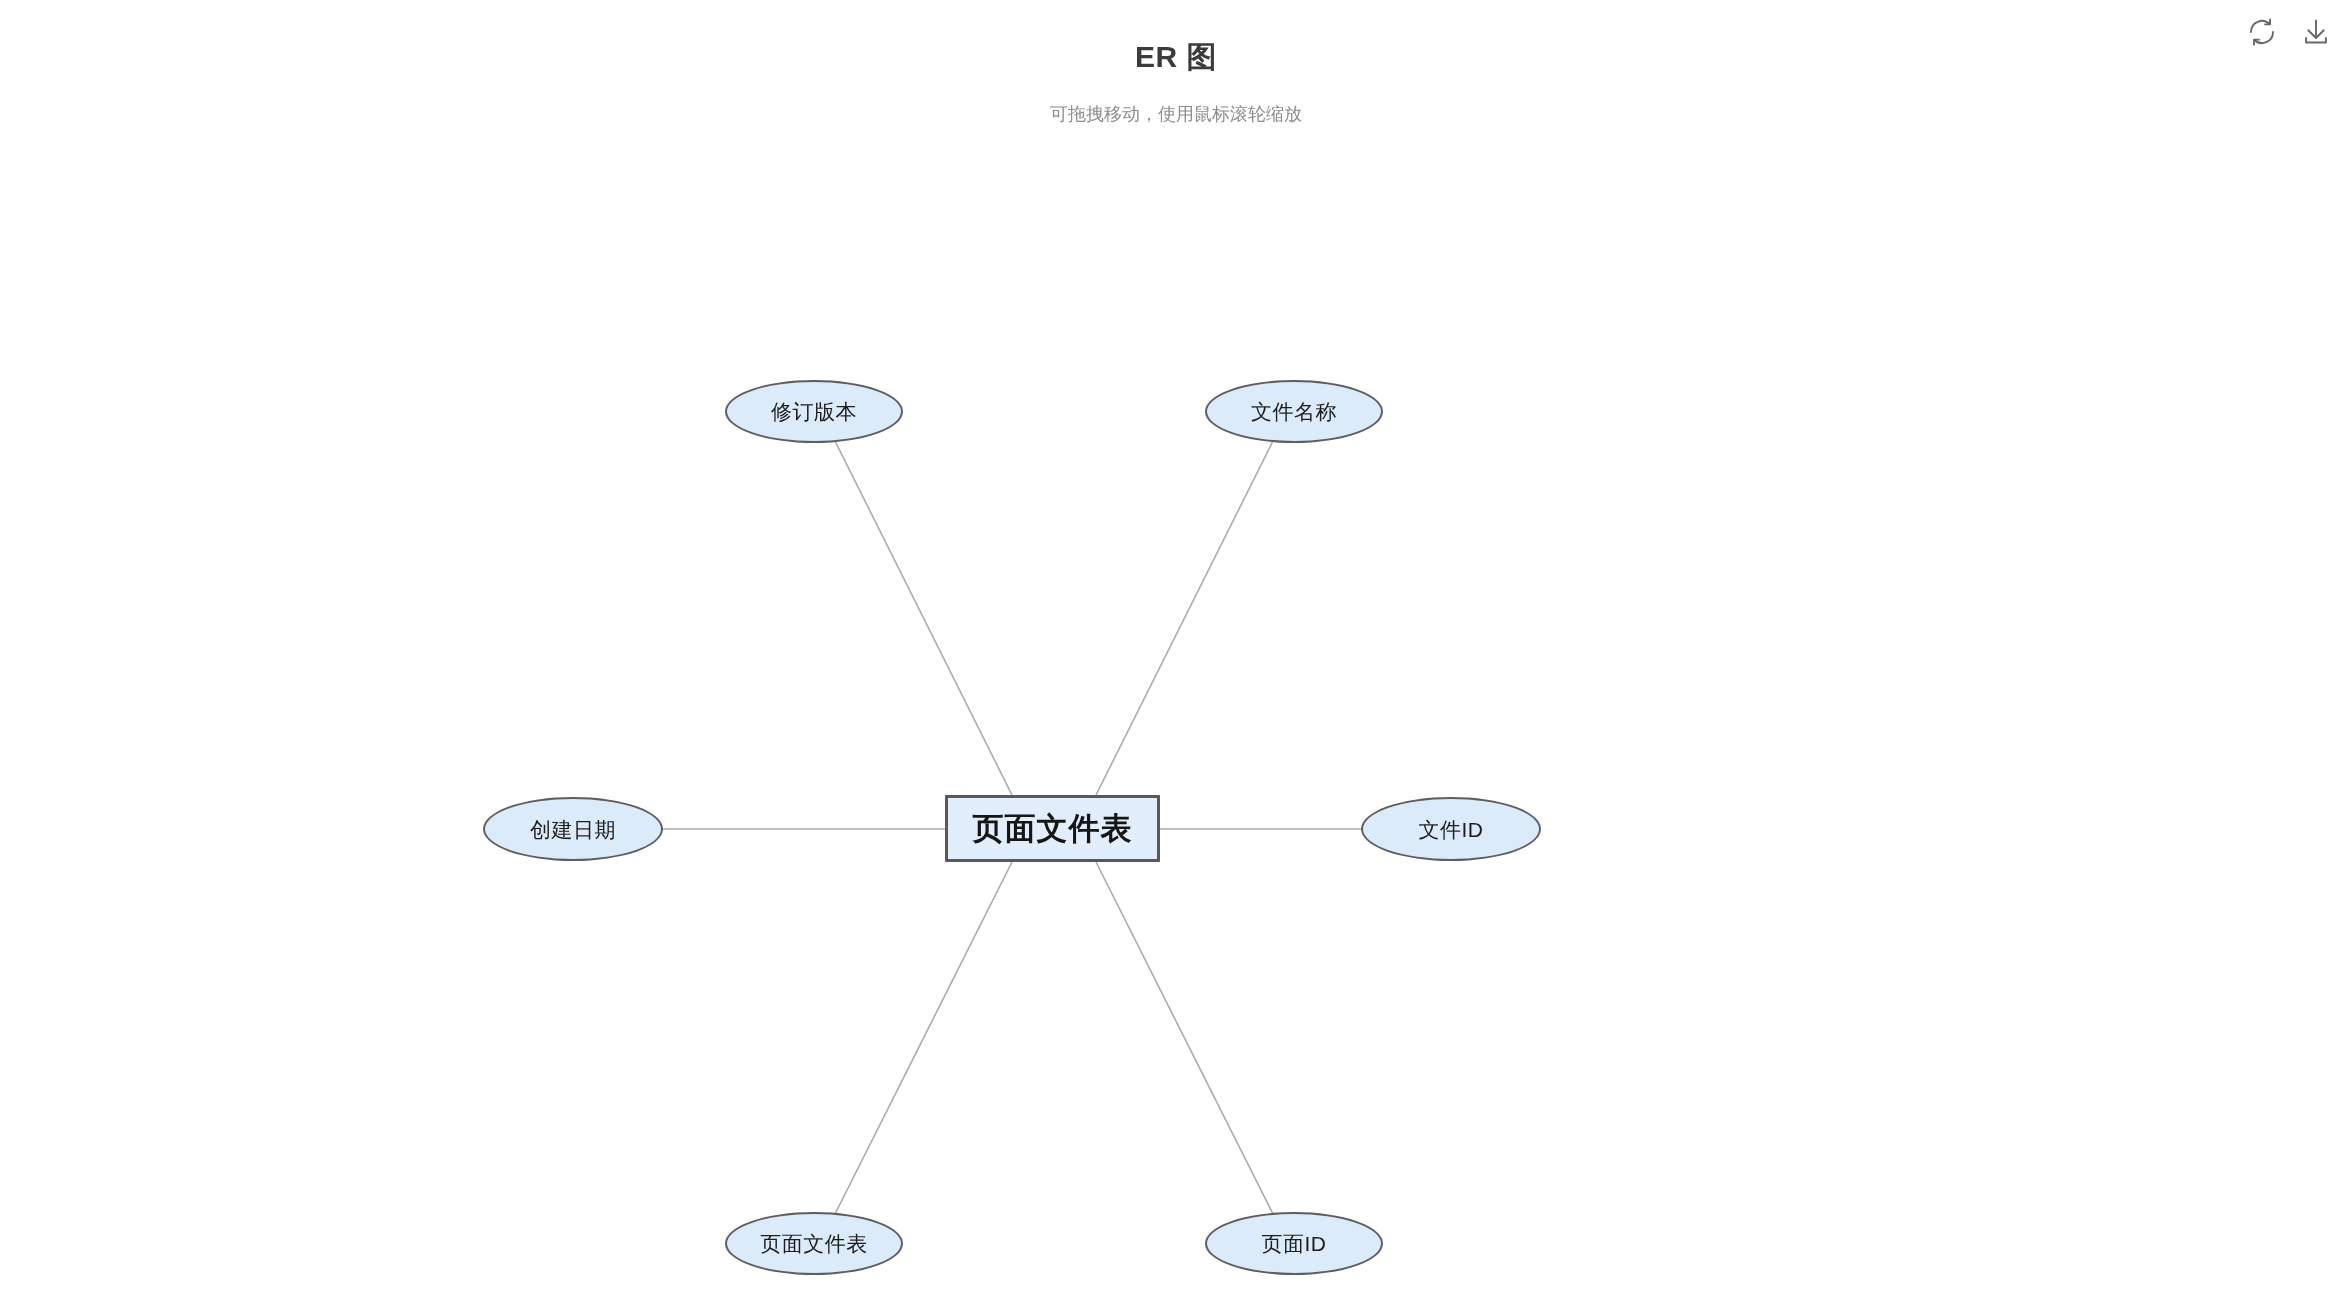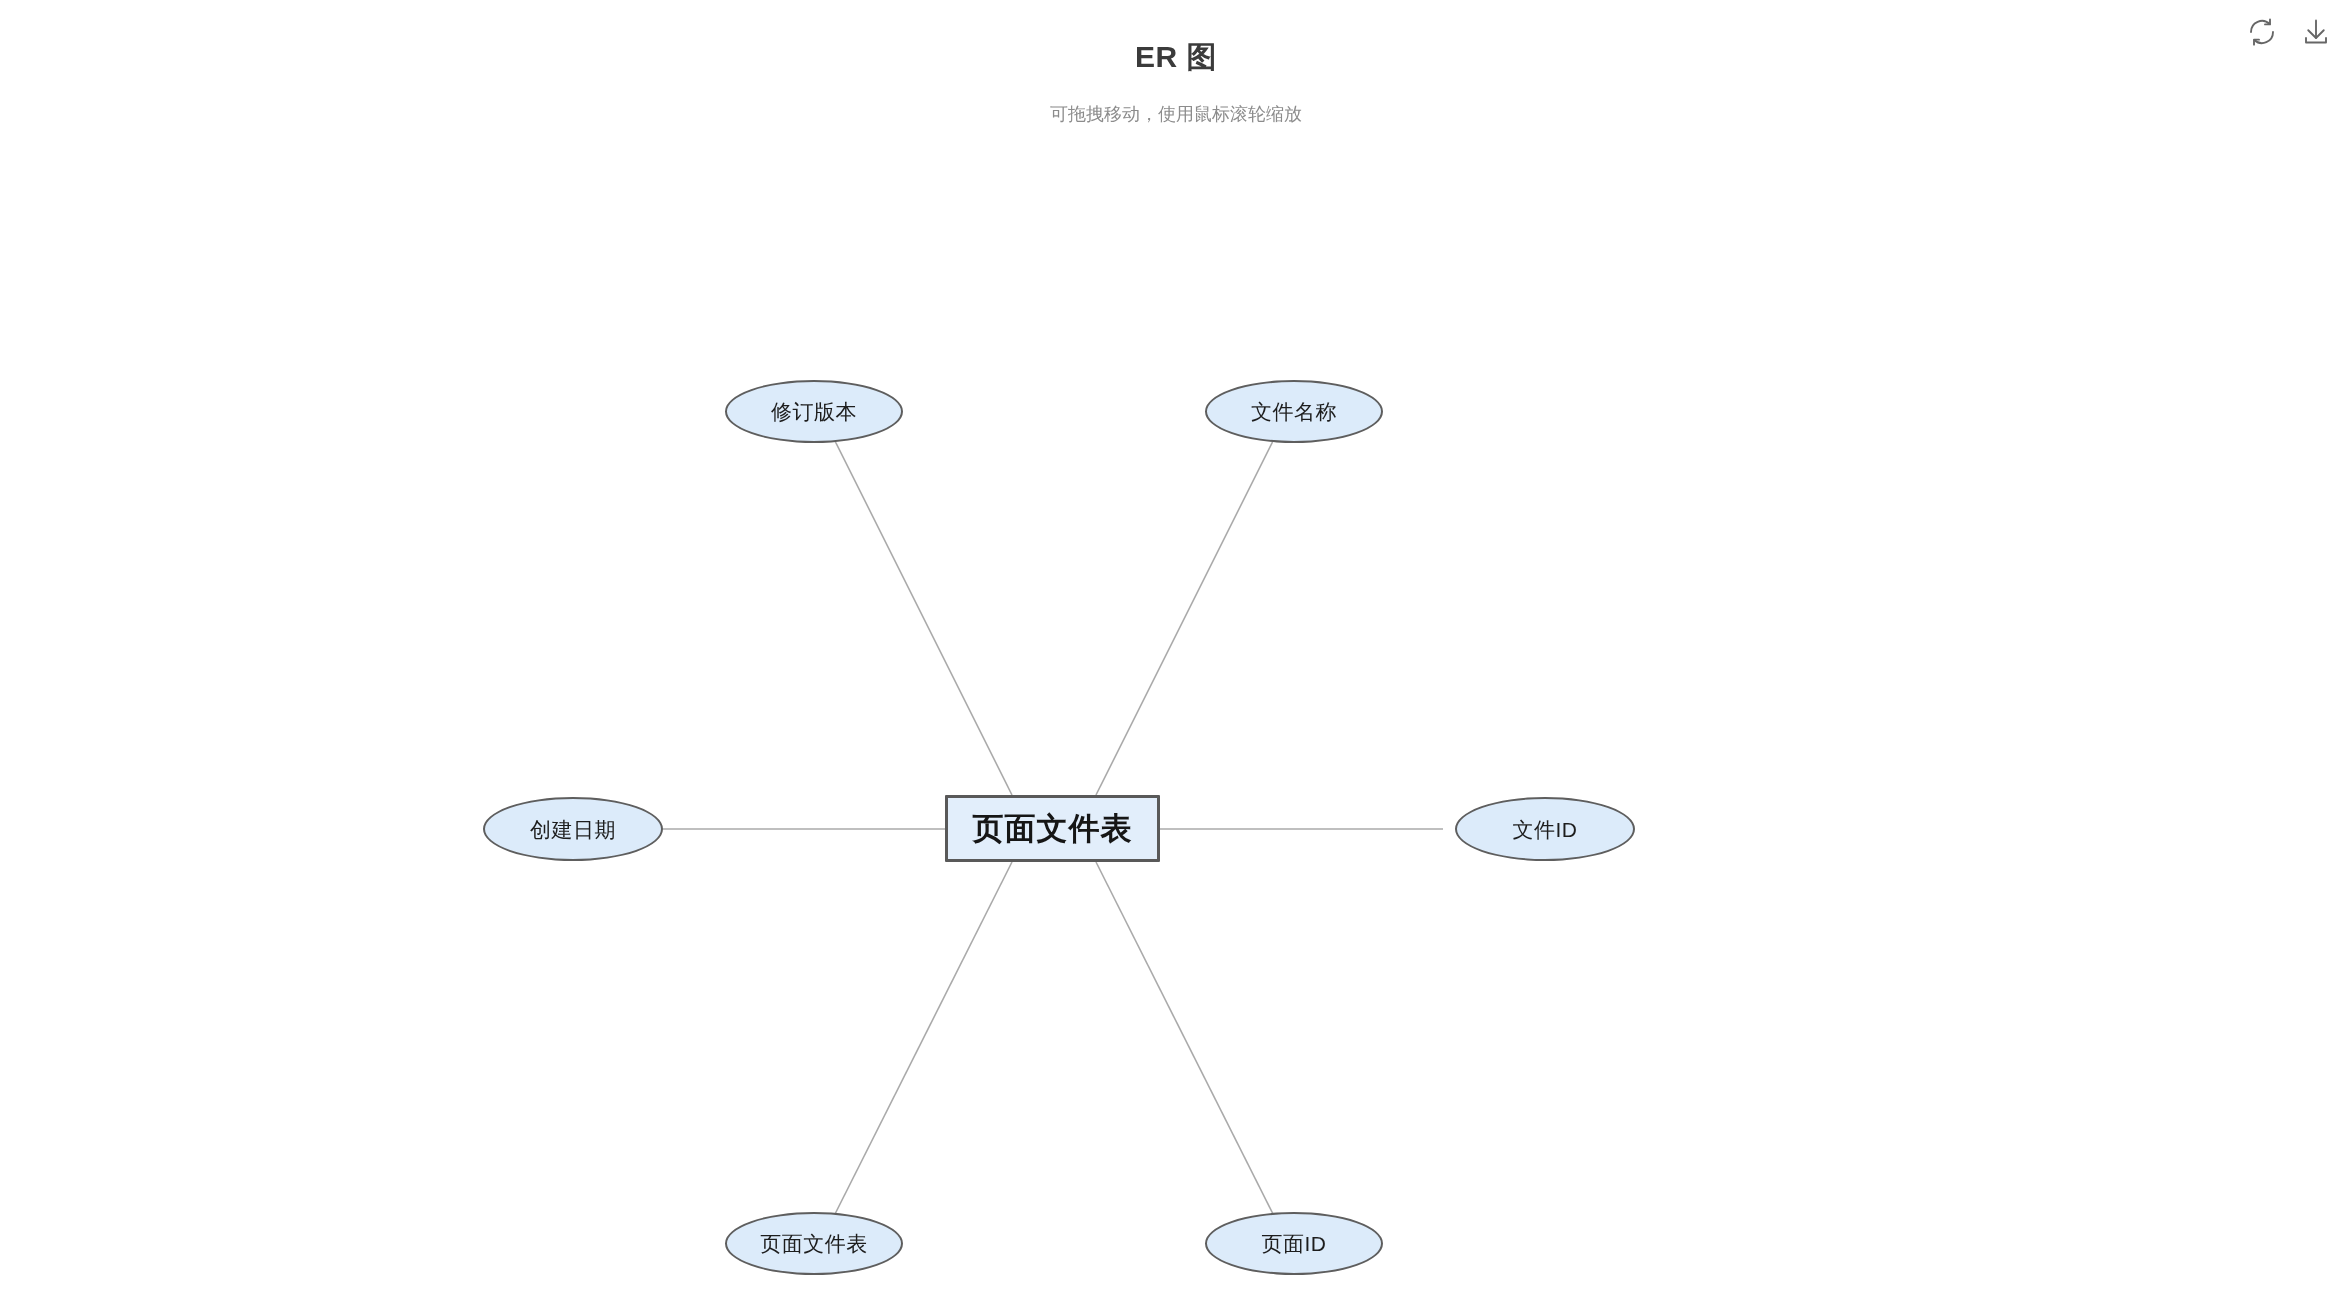--- a/index.html
+++ b/index.html
@@ -178,21 +178,21 @@
       </div>
       <div class="node attribute-node" style="left: 725px; top: 380px; width: 178px; height: 63px;">
         <span class="node-label">修订版本</span>
       </div>
       <div class="node attribute-node" style="left: 1205px; top: 380px; width: 178px; height: 63px;">
         <span class="node-label">文件名称</span>
       </div>
       <div class="node attribute-node" style="left: 483px; top: 797px; width: 180px; height: 64px;">
         <span class="node-label">创建日期</span>
       </div>
-      <div class="node attribute-node" style="left: 1455px; top: 797px; width: 180px; height: 64px;">
+      <div class="node attribute-node" style="left: 1361px; top: 797px; width: 180px; height: 64px;">
         <span class="node-label">文件ID</span>
       </div>
       <div class="node attribute-node" style="left: 725px; top: 1212px; width: 178px; height: 63px;">
         <span class="node-label">页面文件表</span>
       </div>
       <div class="node attribute-node" style="left: 1205px; top: 1212px; width: 178px; height: 63px;">
         <span class="node-label">页面ID</span>
       </div>
     </div>
 </div>

